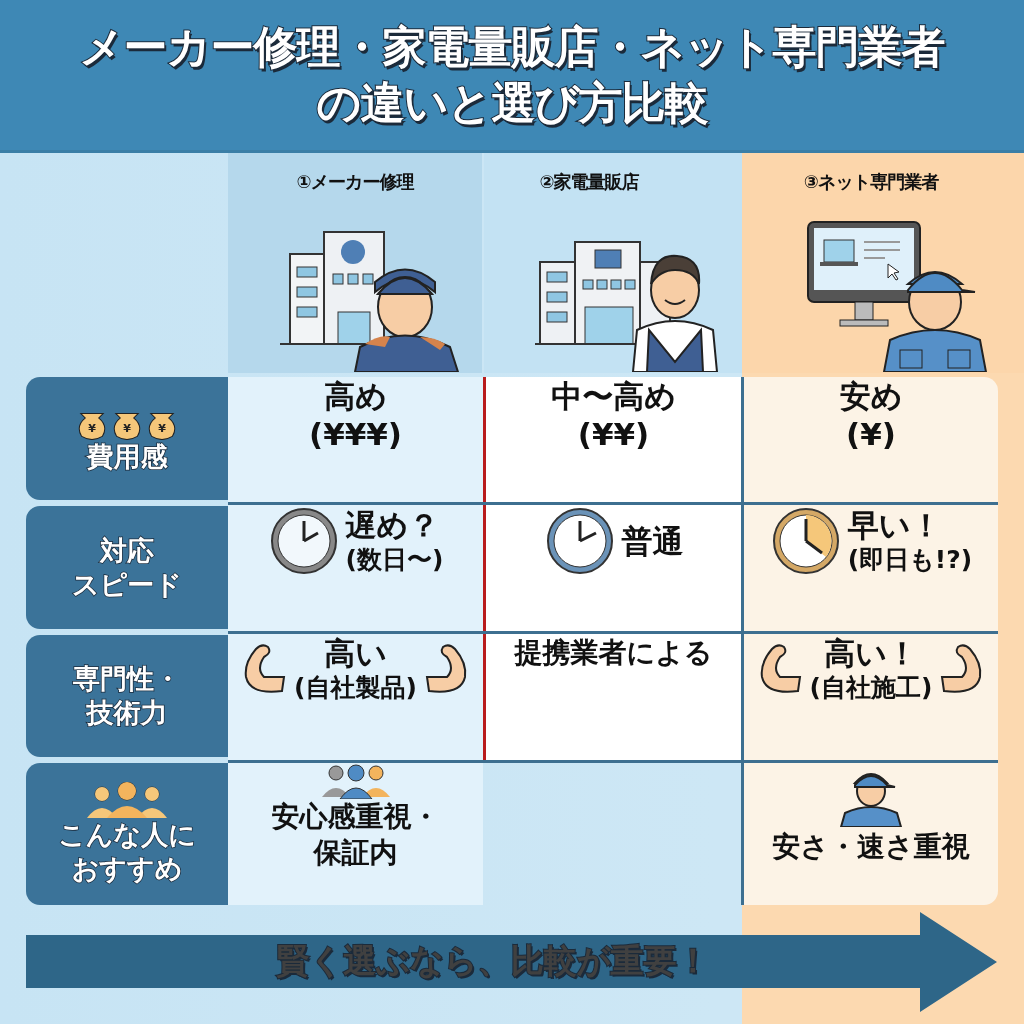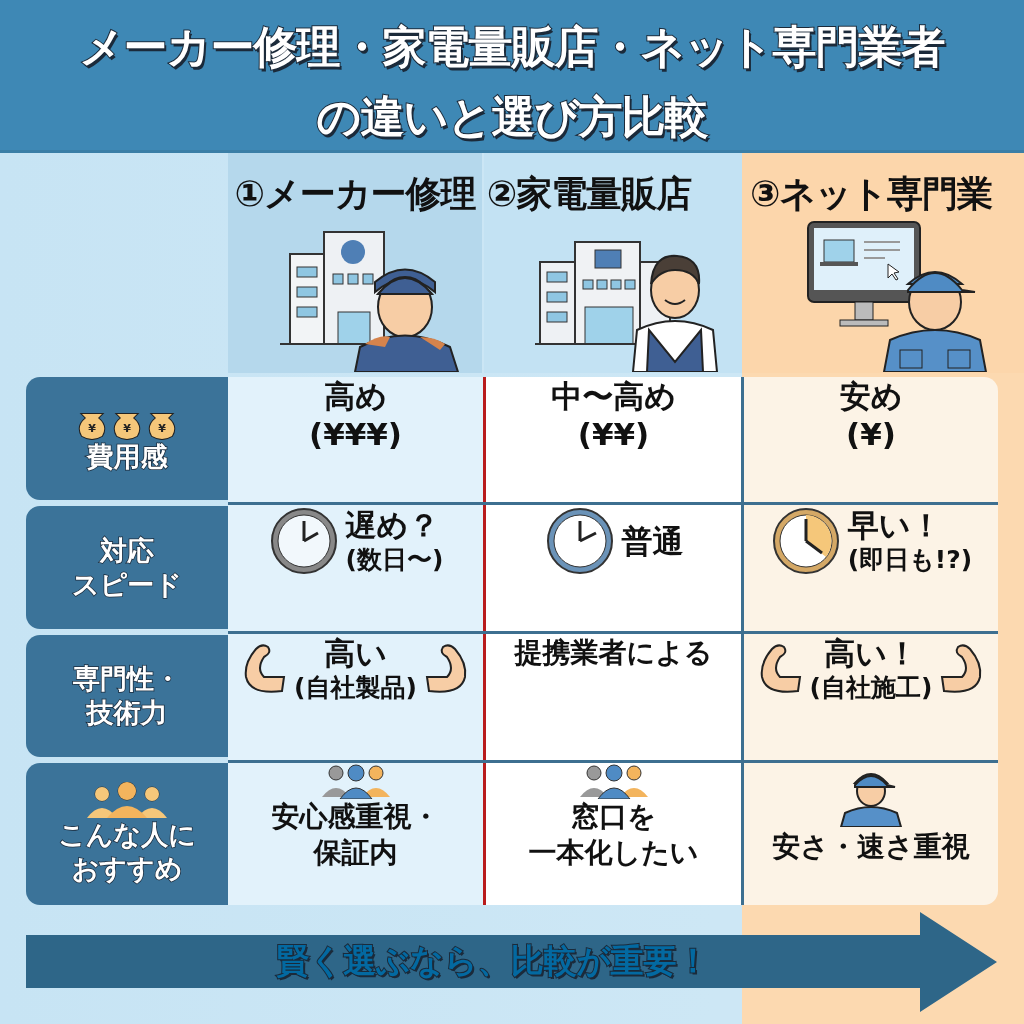--- a/index.html
+++ b/index.html
@@ -13,28 +13,27 @@
     position: absolute; left: 0; top: 0; width: 1024px; height: 150px;
     background: #3e88b5;
     box-shadow: 0 3px 0 #3a7ea6;
     display: flex; flex-direction: column; align-items: center; justify-content: center;
   }
   .title-line {
     color: #fff; font-weight: bold; font-size: 44px; line-height: 56px; letter-spacing: -1px;
     -webkit-text-stroke: 2px #1b2a3a; paint-order: stroke fill;
     text-shadow: 2px 3px 0 #1b2a3a;
     font-family: "DejaVu Sans", sans-serif;
-    margin-top: 14px;
   }
   .col-band { position: absolute; top: 153px; height: 220px; }
   .col-band.c1 { left: 228px; width: 254px; background: #b5d8ec; }
   .col-band.c2 { left: 484px; width: 258px; background: #c3e2f3; }
   .col-band.c3 { left: 742px; width: 282px; background: #fcd6ab; }
   .col-header {
-    position: absolute; top: 170px; font-weight: bold; font-size: 36px; color: #111;
+    position: absolute; top: 170px; font-weight: bold; font-size: 18px; color: #111;
     text-align: center; letter-spacing: -1px;
   }
   .col-header.c1 { left: 228px; width: 254px; }
   .col-header.c2 { left: 460px; width: 258px; }
   .col-header.c3 { left: 742px; width: 258px; }
   .illus { position: absolute; top: 212px; }
   .illus svg { display: block; }
 
   .label-cell {
     position: absolute; left: 26px; width: 202px;
@@ -56,21 +55,21 @@
   .rowsep { position: absolute; left: 0; width: 770px; height: 3px; background: #3d6f90; }
   .main-text { font-size: 31px; line-height: 38px; }
   .sub-text { font-size: 25px; line-height: 32px; }
   .stack { display: flex; flex-direction: column; align-items: center; }
   .inline { display: flex; align-items: center; gap: 6px; }
 
   .arrow { position: absolute; left: 26px; top: 912px; }
   .arrow-text {
     position: absolute; left: 26px; top: 935px; width: 894px; height: 53px;
     display: flex; align-items: center; justify-content: center;
-    color: #0369a1; font-weight: bold; font-size: 33px;
+    color: #404040; font-weight: bold; font-size: 33px;
     -webkit-text-stroke: 2px #1b2a3a; paint-order: stroke fill;
     text-shadow: 2px 2px 0 #1b2a3a;
     padding-left: 40px;
   }
 </style>
 </head>
 <body>
 
 <div class="title-band">
   <div class="title-line">メーカー修理・家電量販店・ネット専門業者</div>
@@ -298,34 +297,20 @@
           <circle cx="60" cy="10" r="7" fill="#f3b45d" stroke="#333"></circle>
           <path d="M6 34 Q20 16 34 34 Z" fill="#999"></path>
           <path d="M46 34 Q60 16 74 34 Z" fill="#f3b45d"></path>
           <circle cx="40" cy="10" r="8" fill="#4f8bc4" stroke="#333"></circle>
           <path d="M24 36 Q40 14 56 36 Z" fill="#4f8bc4" stroke="#333"></path>
         </svg>
       <span class="main-text" style="font-size:28px;line-height:36px">安心感重視・</span>
       <span class="main-text" style="font-size:28px;line-height:36px">保証内</span>
     </div>
   </div>
-  <div class="cell c2" style="top:386px;height:142px;">
-    <div class="stack">
-      <svg width="80" height="36" viewBox="0 0 80 36">
-          <circle cx="20" cy="10" r="7" fill="#999" stroke="#333"></circle>
-          <circle cx="60" cy="10" r="7" fill="#f3b45d" stroke="#333"></circle>
-          <path d="M6 34 Q20 16 34 34 Z" fill="#999"></path>
-          <path d="M46 34 Q60 16 74 34 Z" fill="#f3b45d"></path>
-          <circle cx="40" cy="10" r="8" fill="#4f8bc4" stroke="#333"></circle>
-          <path d="M24 36 Q40 14 56 36 Z" fill="#4f8bc4" stroke="#333"></path>
-        </svg>
-      <span class="main-text" style="font-size:28px;line-height:36px">窓口を</span>
-      <span class="main-text" style="font-size:28px;line-height:36px">一本化したい</span>
-    </div>
-  </div>
   <div class="cell c3" style="top:386px;height:142px;border-bottom-right-radius:14px;">
     <div class="stack">
       <svg width="80" height="64" viewBox="0 0 80 64">
           <path d="M24 20 Q40 2 56 20 Z" fill="#4f8bc4" stroke="#222" stroke-width="2"></path>
           <ellipse cx="40" cy="28" rx="14" ry="15" fill="#f7cda5" stroke="#222" stroke-width="2"></ellipse>
           <path d="M24 22 Q40 4 56 22 L64 24 L24 24 Z" fill="#4f8bc4" stroke="#222" stroke-width="2"></path>
           <path d="M10 64 L14 50 Q40 38 66 50 L70 64 Z" fill="#5690c8" stroke="#222" stroke-width="2"></path>
         </svg>
       <span class="main-text" style="font-size:28px;line-height:40px">安さ・速さ重視</span>
     </div>

